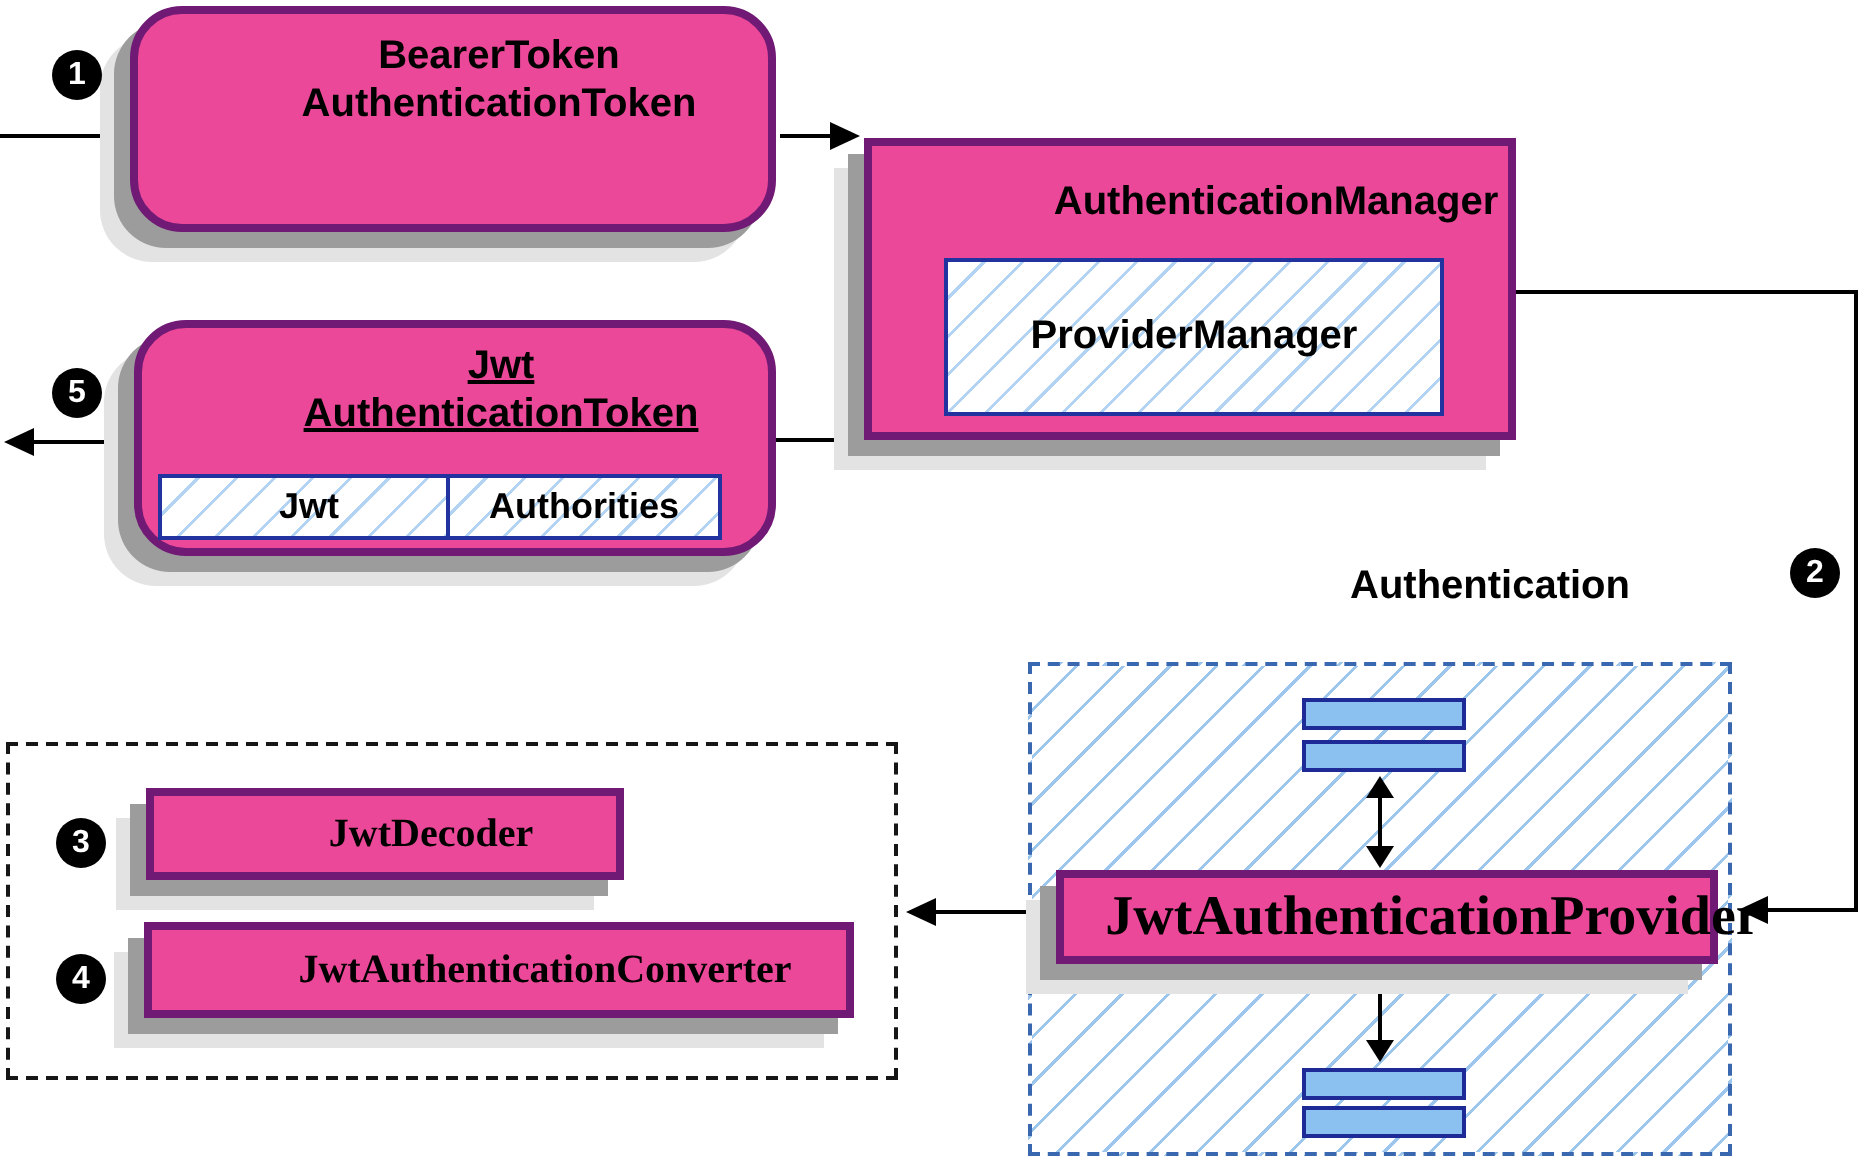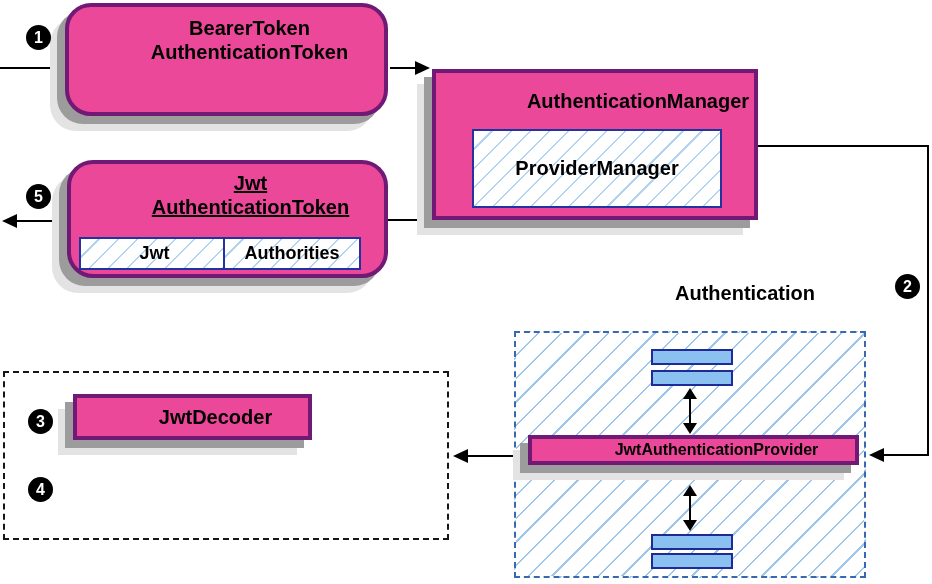--- a/index.html
+++ b/index.html
@@ -8,21 +8,21 @@
     font-family:"Liberation Sans",sans-serif;color:#000;
   }
   .node{
     position:absolute;box-sizing:border-box;
     background:#ec4899;border:4px solid #701a75;
     box-shadow:-8px 8px 0 0 #9c9c9c,-15px 15px 0 0 #e3e3e3;
     padding-left:46px;
   }
   .rounded{border-radius:26px;}
   .node-title{font-weight:bold;font-size:20px;line-height:24px;text-align:center;}
-  .flexcenter{display:flex;align-items:center;justify-content:center;}
+  .flexcenter{display:flex;align-items:center;justify-content:center;font-family:Liberation Serif, serif;}
   .chip{
     position:absolute;box-sizing:border-box;
     background-color:#ffffff;
     background-image:repeating-linear-gradient(135deg,rgba(255,255,255,0) 0px,rgba(255,255,255,0) 12px,#b2d4f2 12px,#b2d4f2 13.5px);
     border:2px solid #2233a0;
     display:flex;align-items:center;justify-content:center;
     font-weight:bold;font-size:19px;
   }
   .dashed-group{position:absolute;box-sizing:border-box;}
   .providers-box{
@@ -100,24 +100,25 @@
 
   <div class="group-label">
     <div>Authentication</div>
   </div>
 
   <div class="slot-rect" style="left:651px;top:349px;"></div>
   <div class="slot-rect" style="left:651px;top:370px;"></div>
   <div class="slot-rect" style="left:651px;top:534px;"></div>
   <div class="slot-rect" style="left:651px;top:553px;"></div>
 
-  <div class="node flexcenter" style="left:528px;top:435px;width:331px;height:30px;font-weight:bold;font-size:16px;">JwtAuthenticationProvider</div>
+  <div class="node flexcenter" style="left:528px;top:435px;width:331px;height:47px;font-weight:bold;font-size:28px;">JwtAuthenticationProvider</div>
 
   <div class="node flexcenter" style="left:73px;top:394px;width:239px;height:46px;font-weight:bold;font-size:20px;">JwtDecoder</div>
 
+  <div class="node flexcenter" style="left:72px;top:461px;width:355px;height:48px;font-weight:bold;font-size:20px;">JwtAuthenticationConverter</div>
 
   <div class="marker" style="left:26px;top:25px;">1</div>
   <div class="marker" style="left:895px;top:274px;">2</div>
   <div class="marker" style="left:28px;top:409px;">3</div>
   <div class="marker" style="left:28px;top:477px;">4</div>
   <div class="marker" style="left:26px;top:184px;">5</div>
 
 </div>
 
 </body></html>

